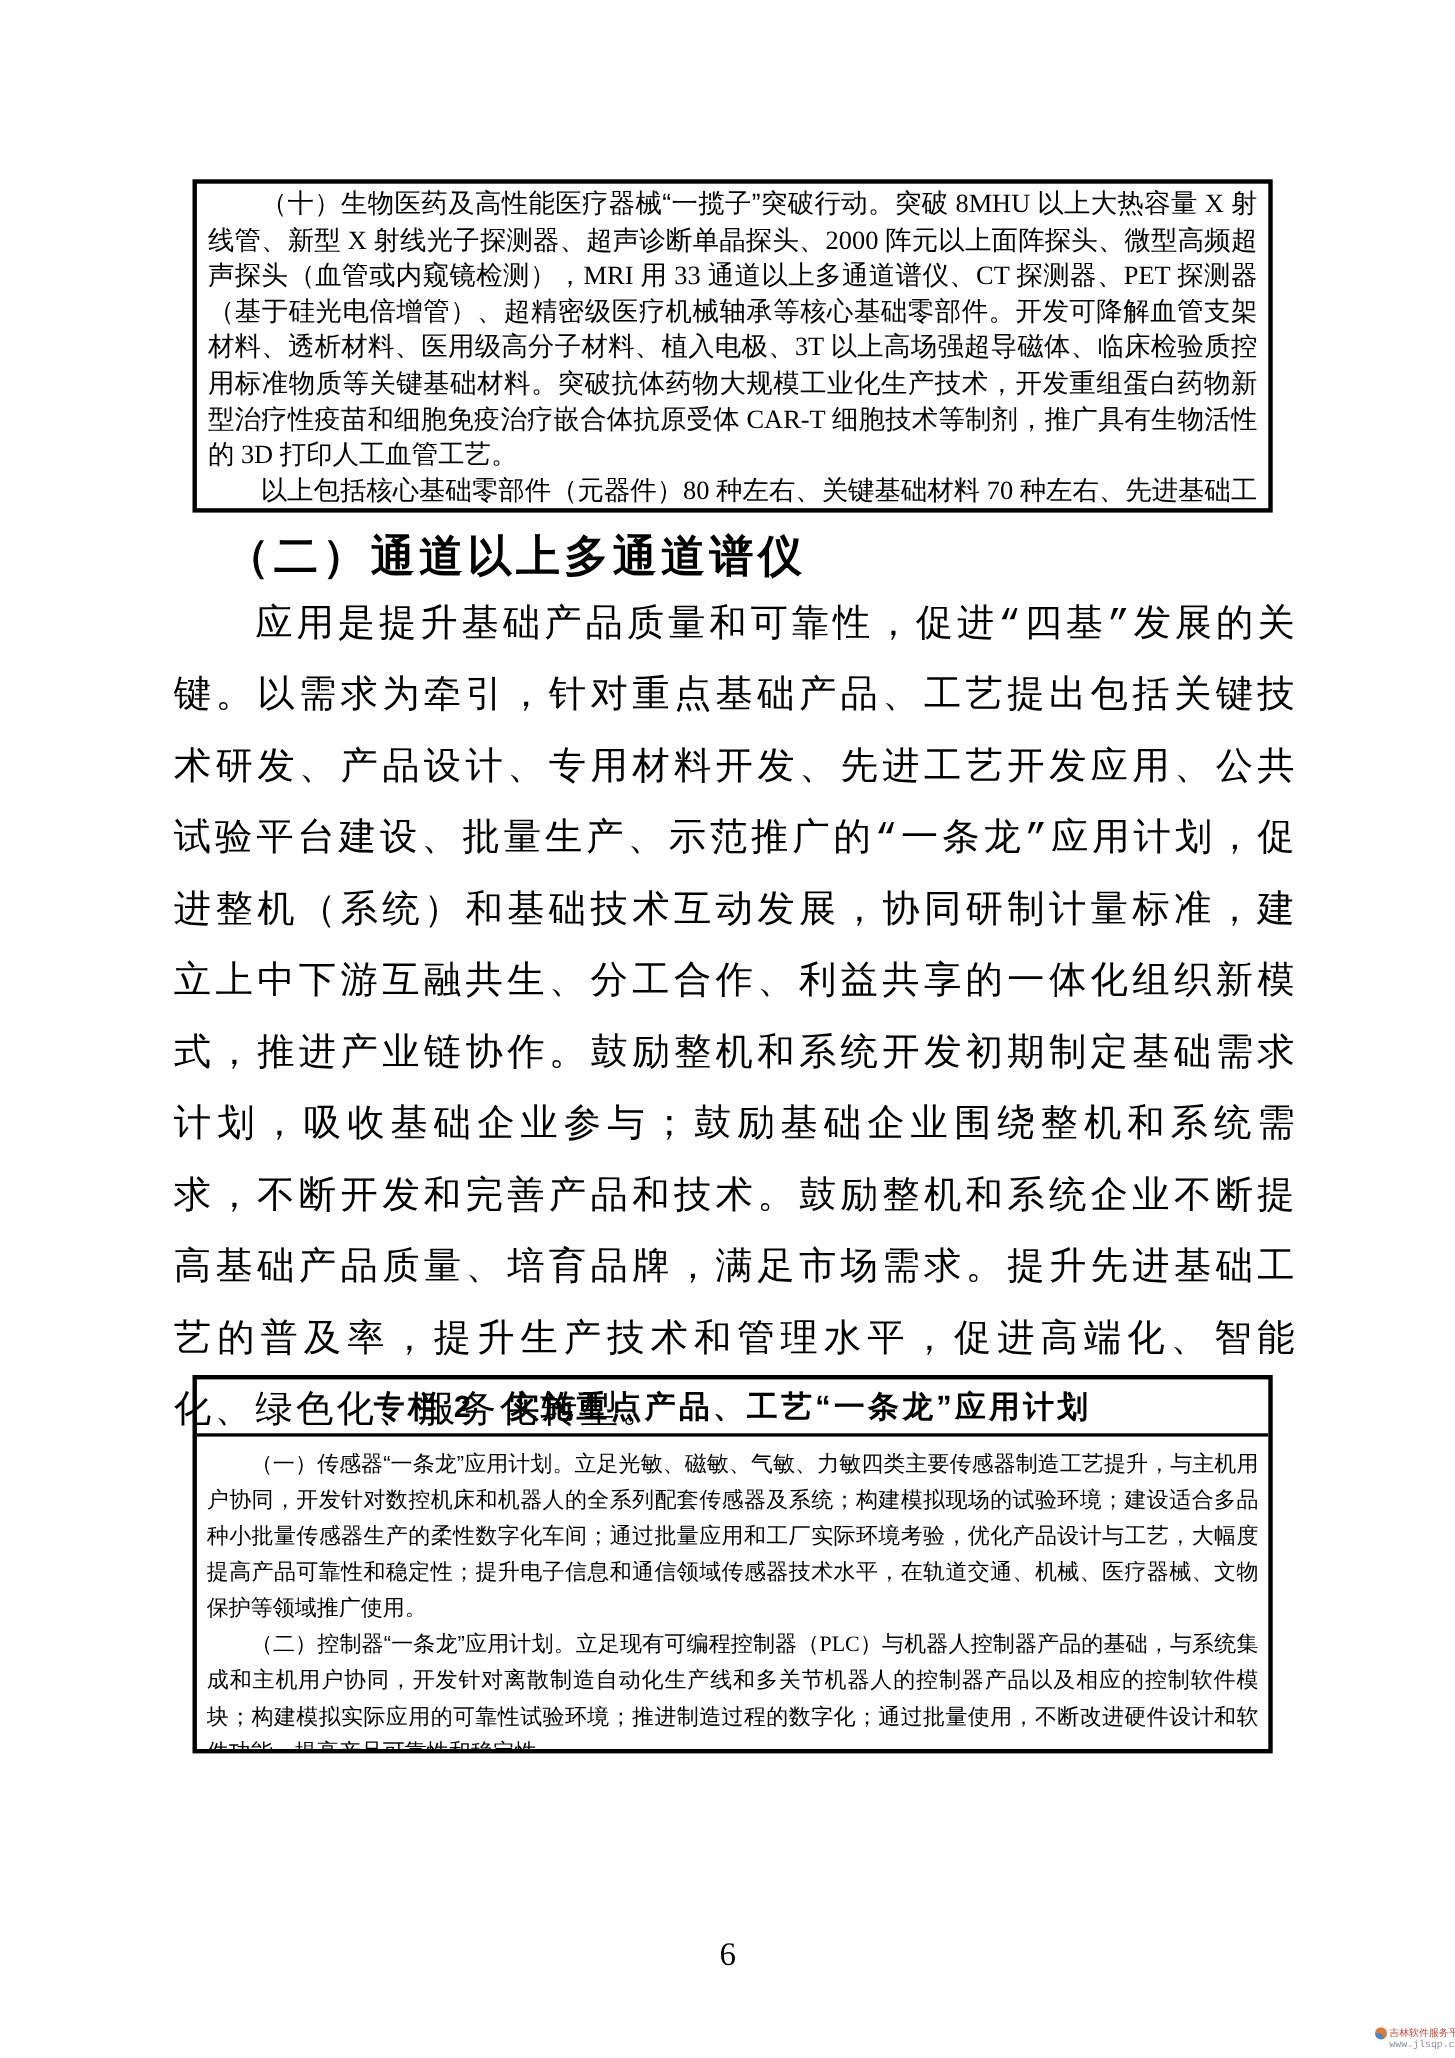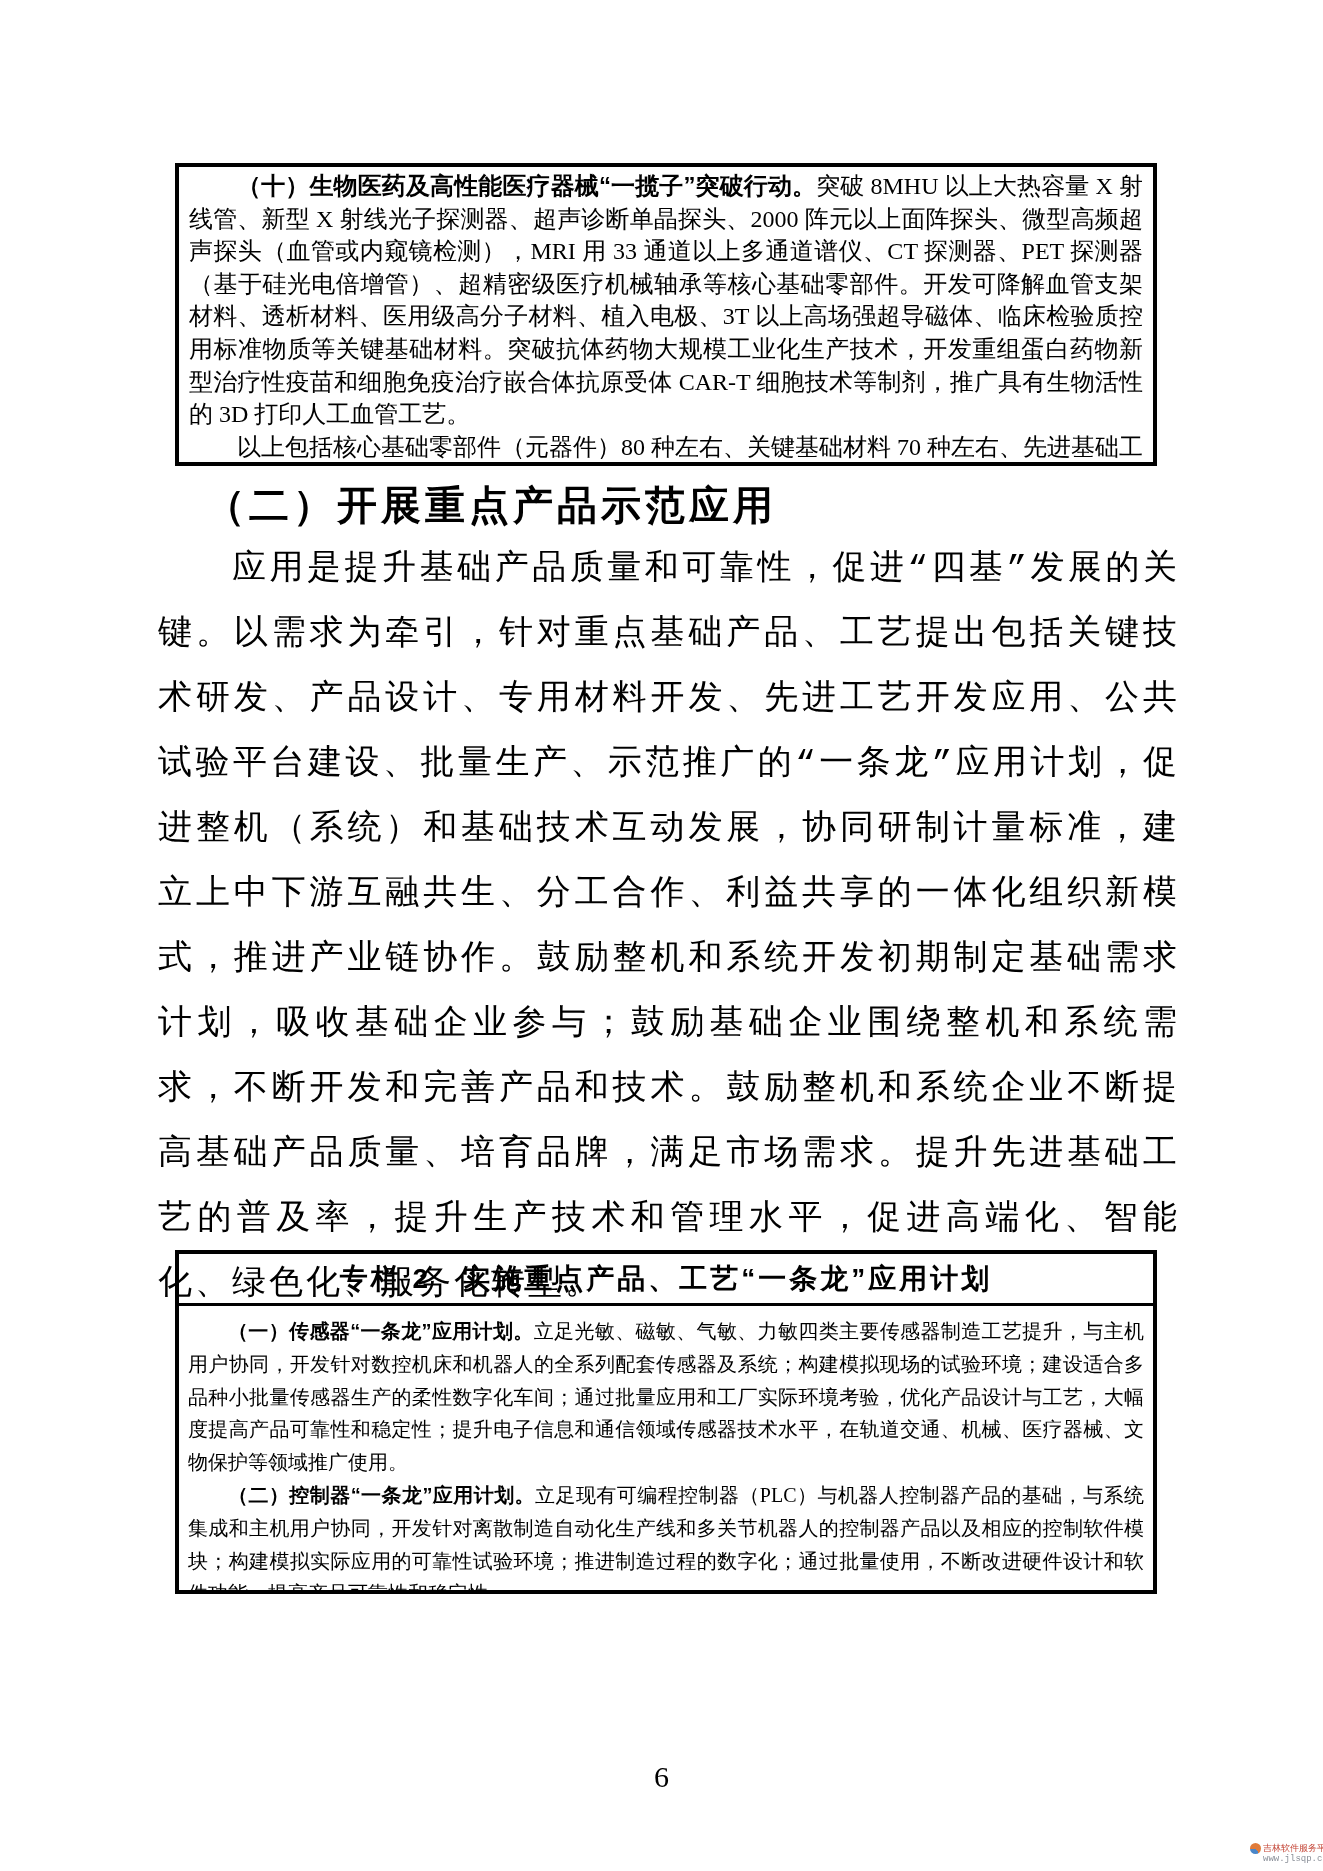--- a/index.html
+++ b/index.html
@@ -17,21 +17,21 @@
     box-sizing:border-box;
     border:4px solid #000;
     padding:3px 10px 3px 10px;
     font-size:24px; line-height:32.6px;
     text-align:justify;
     overflow:hidden;
   }
   .callout-box p { margin:0; text-indent:2em; }
   .lead {
     font-family:"Liberation Sans","DejaVu Sans",sans-serif;
-    font-weight:bold;
+    font-weight:normal;
   }
   
   .section-heading {
     position:absolute; left:205px; top:478px;
     margin:0;
     font-size:40px; font-weight:bold;
     letter-spacing:4px;
     font-family:"Liberation Serif","DejaVu Serif",serif;
   }
   
@@ -97,21 +97,21 @@
 </head>
 <body>
 
 <div class="page">
 
   <div class="callout-box">
     <p><span class="lead">（十）生物医药及高性能医疗器械“一揽子”突破行动。</span><span>突破 8MHU 以上大热容量 X 射线管、新型 X 射线光子探测器、超声诊断单晶探头、2000 阵元以上面阵探头、微型高频超声探头（血管或内窥镜检测），MRI 用 33 通道以上多通道谱仪、CT 探测器、PET 探测器（基于硅光电倍增管）、超精密级医疗机械轴承等核心基础零部件。开发可降解血管支架材料、透析材料、医用级高分子材料、植入电极、3T 以上高场强超导磁体、临床检验质控用标准物质等关键基础材料。突破抗体药物大规模工业化生产技术，开发重组蛋白药物新型治疗性疫苗和细胞免疫治疗嵌合体抗原受体 CAR-T 细胞技术等制剂，推广具有生物活性的 3D 打印人工血管工艺。</span></p>
     <p>以上包括核心基础零部件（元器件）80 种左右、关键基础材料 70 种左右、先进基础工艺 20 项左右。</p>
   </div>
 
-  <h2 class="section-heading">（二）开展重点产品示范应用</h2>
+  <h2 class="section-heading">（二）通道以上多通道谱仪</h2>
 
   <p class="body-paragraph">应用是提升基础产品质量和可靠性，促进“四基”发展的关键。以需求为牵引，针对重点基础产品、工艺提出包括关键技术研发、产品设计、专用材料开发、先进工艺开发应用、公共试验平台建设、批量生产、示范推广的“一条龙”应用计划，促进整机（系统）和基础技术互动发展，协同研制计量标准，建立上中下游互融共生、分工合作、利益共享的一体化组织新模式，推进产业链协作。鼓励整机和系统开发初期制定基础需求计划，吸收基础企业参与；鼓励基础企业围绕整机和系统需求，不断开发和完善产品和技术。鼓励整机和系统企业不断提高基础产品质量、培育品牌，满足市场需求。提升先进基础工艺的普及率，提升生产技术和管理水平，促进高端化、智能化、绿色化、服务化转型。</p>
 
   <div class="column-box">
     <div class="column-box-title">专栏 2　实施重点产品、工艺“一条龙”应用计划</div>
     <div class="column-box-content">
       <p><span class="lead">（一）传感器“一条龙”应用计划。</span><span>立足光敏、磁敏、气敏、力敏四类主要传感器制造工艺提升，与主机用户协同，开发针对数控机床和机器人的全系列配套传感器及系统；构建模拟现场的试验环境；建设适合多品种小批量传感器生产的柔性数字化车间；通过批量应用和工厂实际环境考验，优化产品设计与工艺，大幅度提高产品可靠性和稳定性；提升电子信息和通信领域传感器技术水平，在轨道交通、机械、医疗器械、文物保护等领域推广使用。</span></p>
       <p><span class="lead">（二）控制器“一条龙”应用计划。</span><span>立足现有可编程控制器（PLC）与机器人控制器产品的基础，与系统集成和主机用户协同，开发针对离散制造自动化生产线和多关节机器人的控制器产品以及相应的控制软件模块；构建模拟实际应用的可靠性试验环境；推进制造过程的数字化；通过批量使用，不断改进硬件设计和软件功能，提高产品可靠性和稳定性。</span></p>
       <p><span class="lead">（三）控制系统“一条龙”应用计划。</span><span>立足现有分散型控制系统（DCS）和地铁交通综合监控系统的基础，开发石油、石油化工、高铁等领域高安全要求的安全控制系统；创建安全系统</span></p>
     </div>

